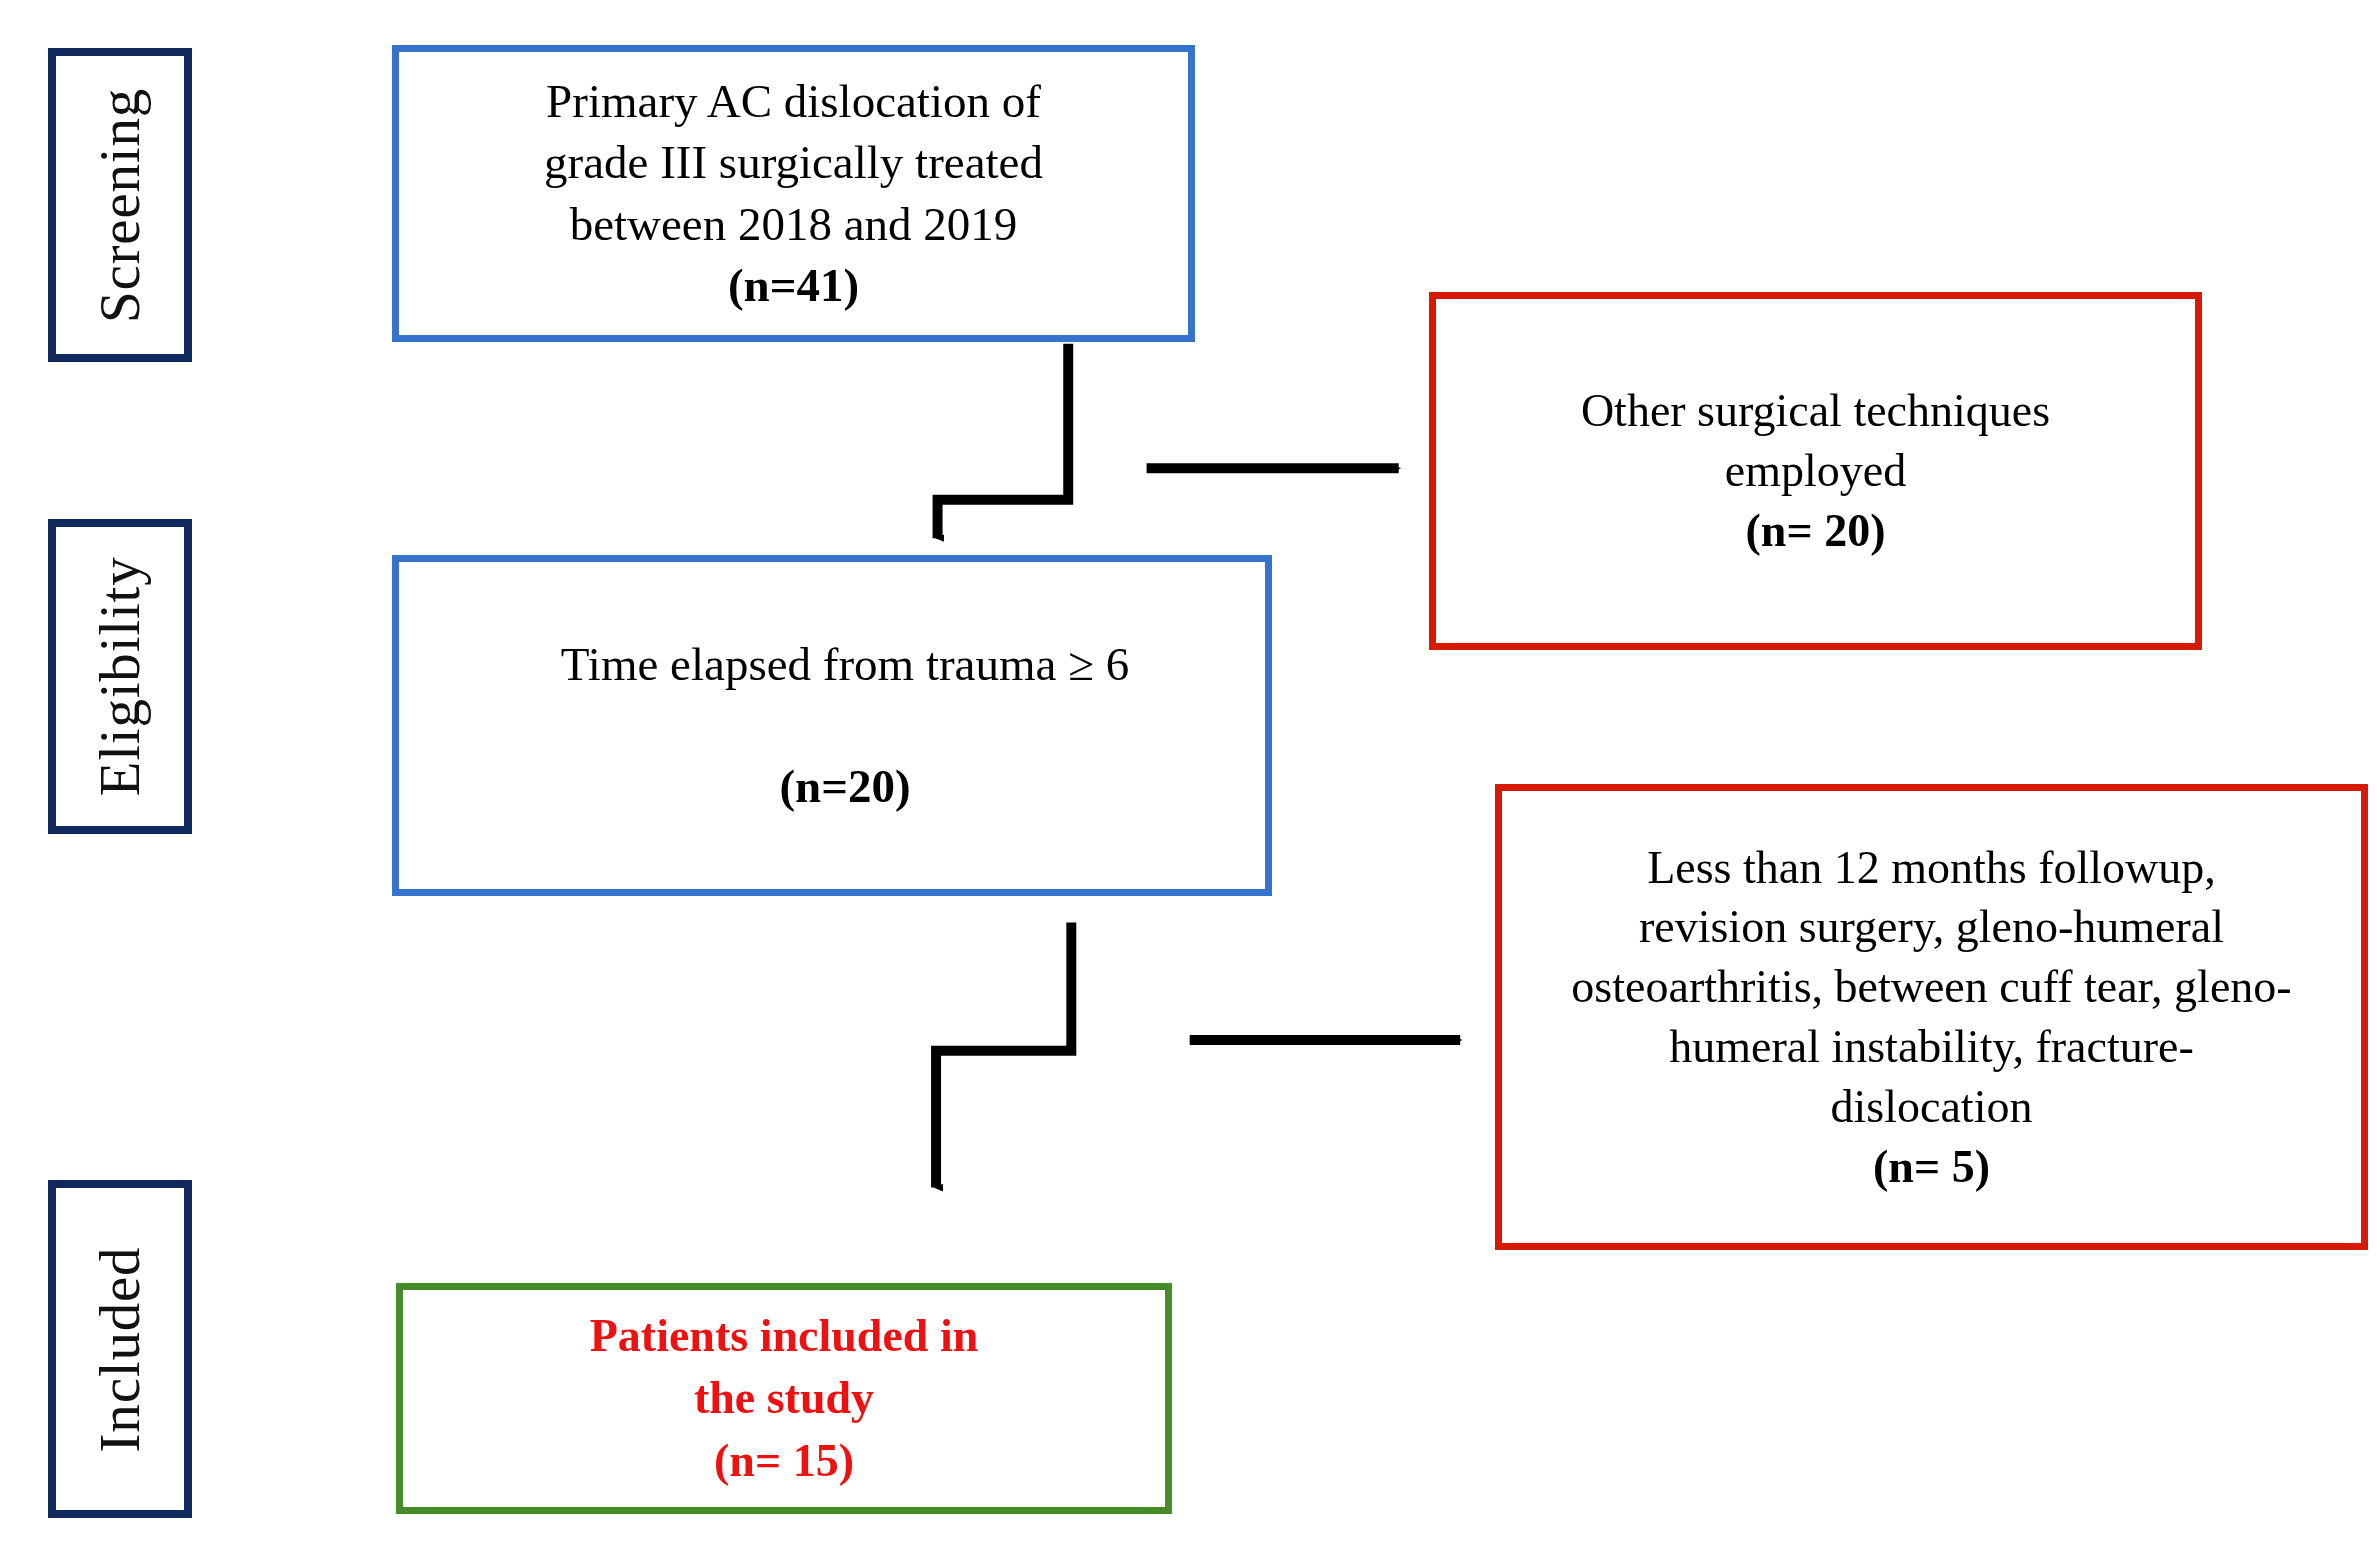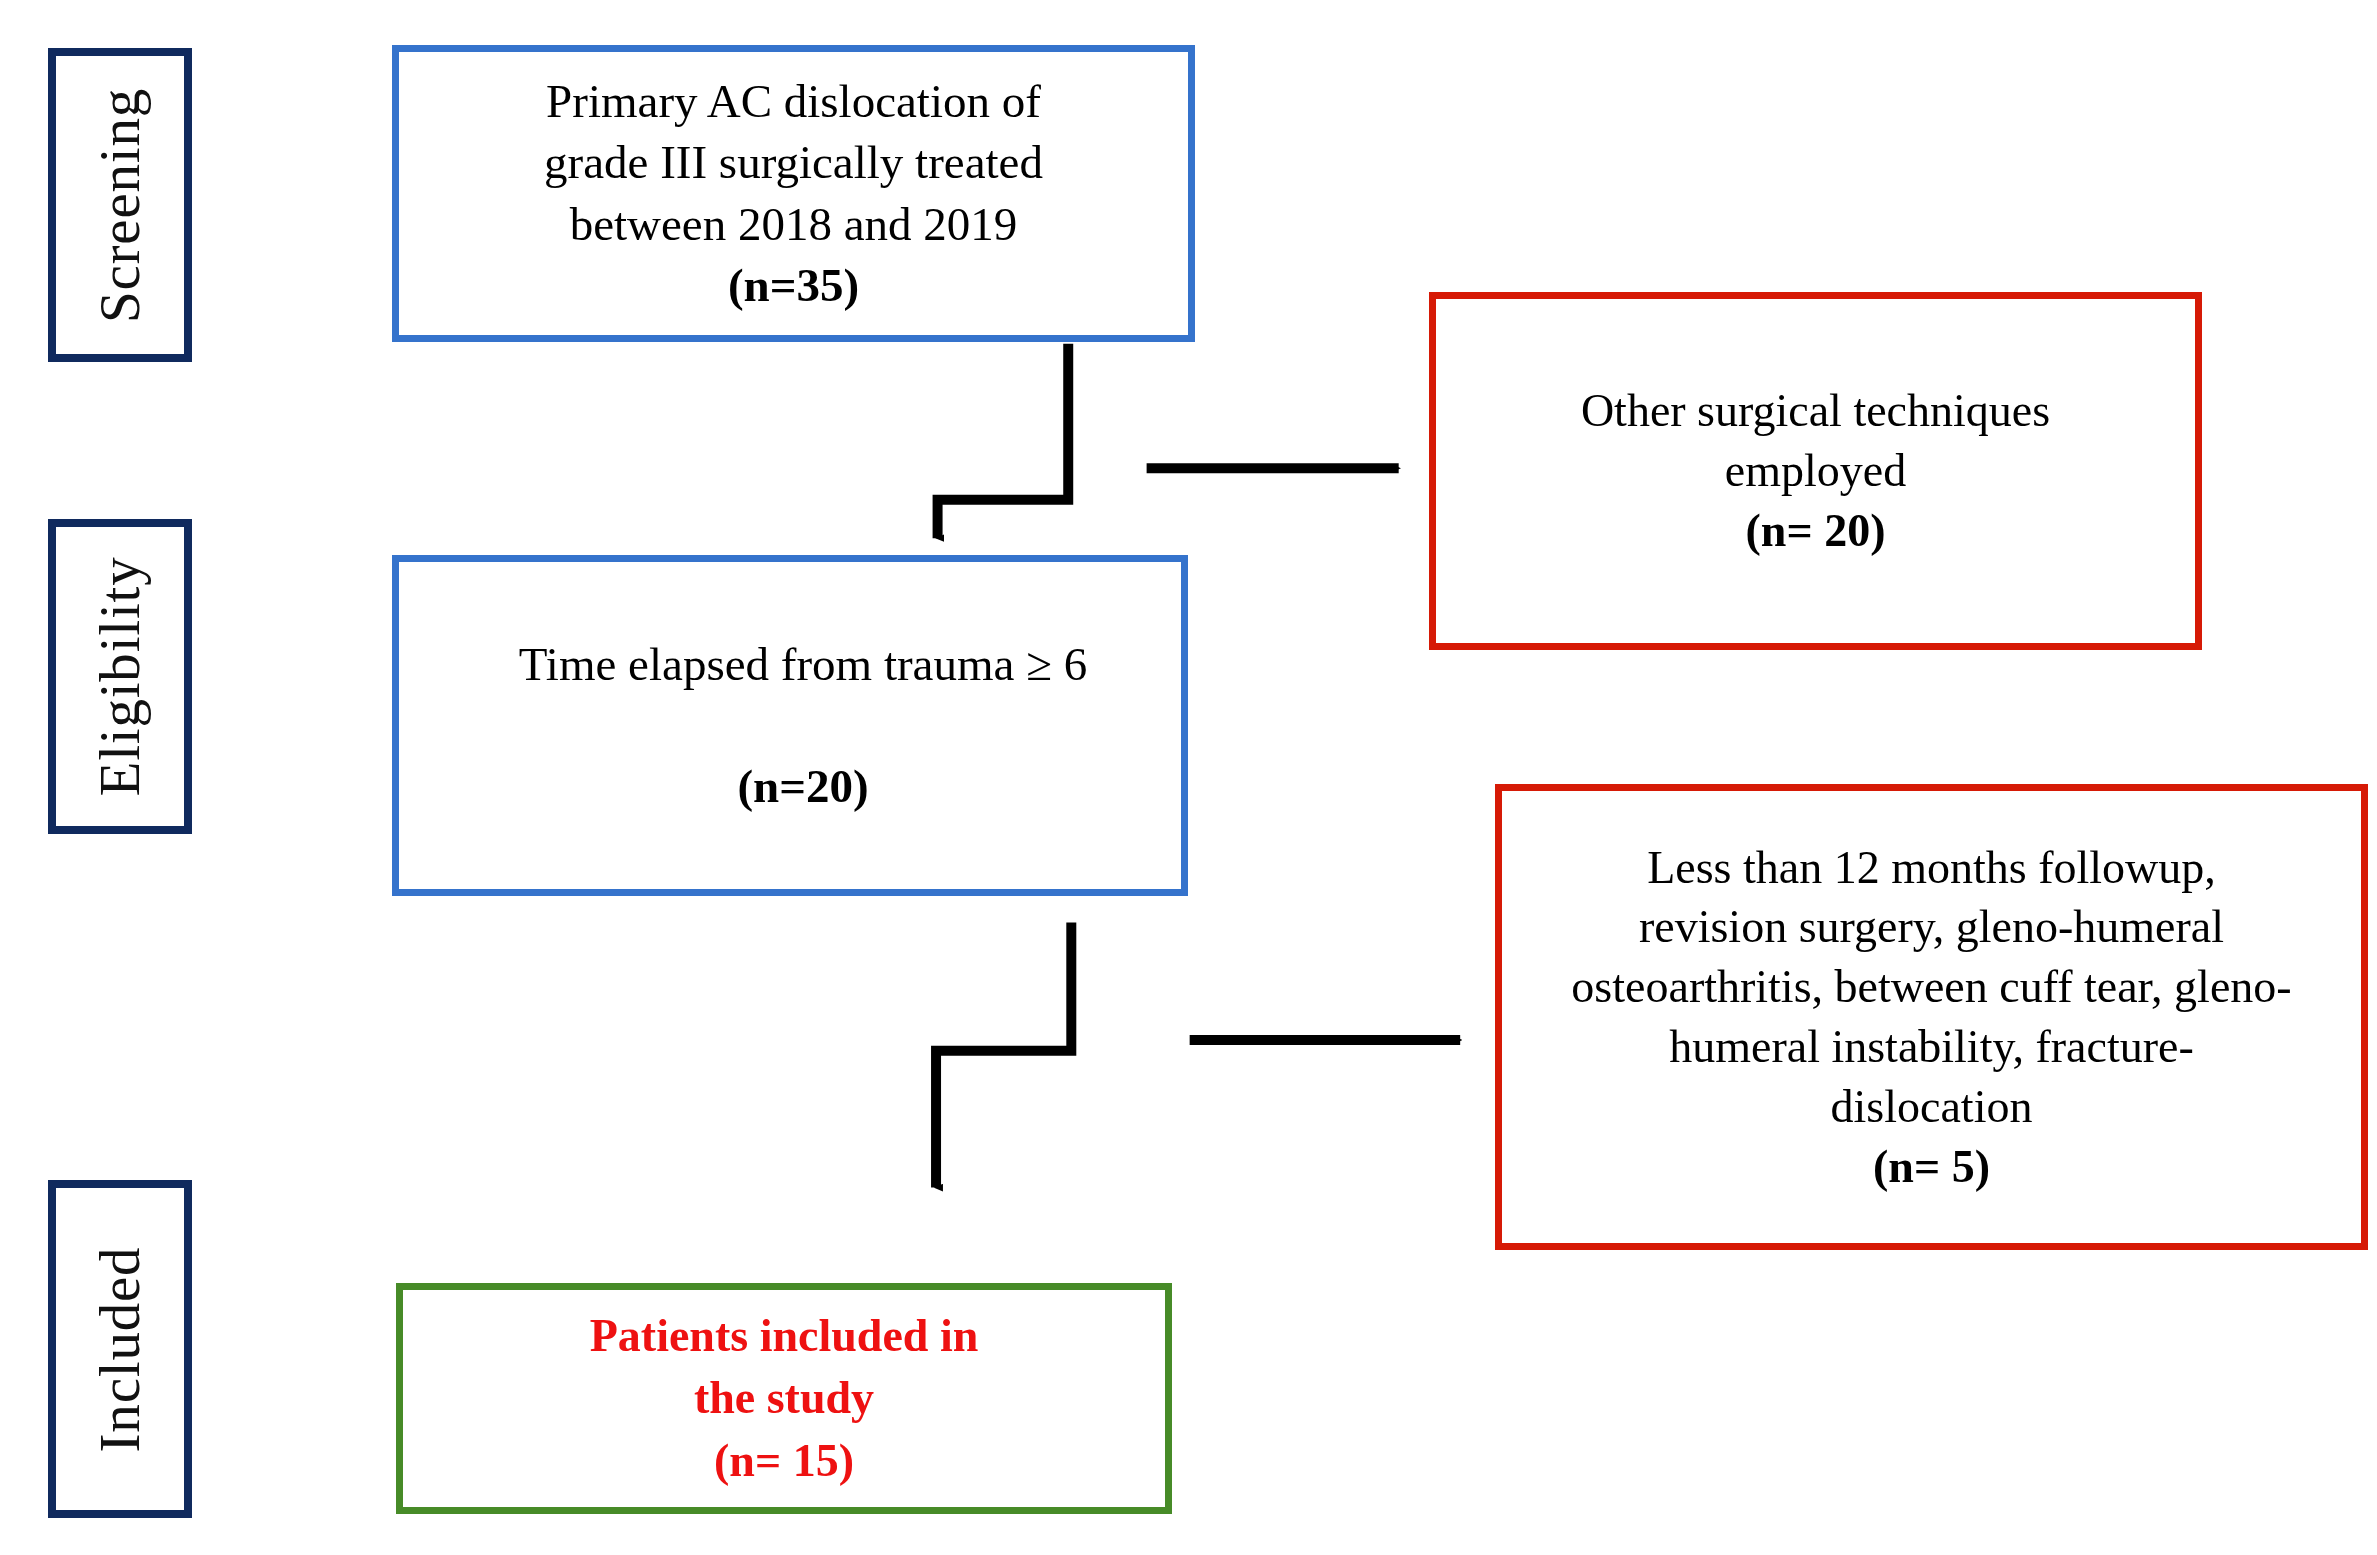--- a/index.html
+++ b/index.html
@@ -37,21 +37,21 @@
     padding:7.7px 20px;
   }
   .box p{margin:8px;line-height:1.30;}
   .box .bold{font-weight:bold;}
 
   .box-blue{border:7px solid var(--blue);}
   .box-red {border:7px solid var(--red);}
   .box-green{border:7px solid var(--green);}
 
   #box-screening{left:392px; top:45px;   width:803px; height:297px; font-size:47px;}
-  #box-eligibility{left:392px;top:555px; width:796px; height:341px; font-size:47px;padding-left:46px;}
+  #box-eligibility{left:392px;top:555px; width:880px; height:341px; font-size:47px;padding-left:46px;}
   #box-included{left:396px;  top:1283px; width:776px; height:231px; font-size:46px;}
   #box-included p{color:var(--red-text);font-weight:bold;line-height:1.35;}
 
   #box-excl-1{left:1429px; top:292px;  width:773px; height:358px; font-size:46px;}
   #box-excl-2{left:1495px; top:784px; width:873px; height:466px; font-size:46px;}
 
   
   .wires{position:absolute;left:0;top:0;width:2377px;height:1556px;pointer-events:none;}
 </style>
 </head>
@@ -69,21 +69,21 @@
 
   <div class="stage-label" id="lbl-included">
     <span>Included</span>
   </div>
 
   <div class="box box-blue" id="box-screening">
     <p>
       <span>Primary AC dislocation of</span><br>
       <span>grade III surgically treated</span><br>
       <span>between 2018 and 2019</span><br>
-      <span class="bold">(n=35)</span>
+      <span class="bold">(n=41)</span>
     </p>
   </div>
 
   <div class="box box-blue" id="box-eligibility">
     <p>
       <span>Time elapsed from trauma ≥ 6</span><br>
       <br>
       <span class="bold">(n=20)</span>
     </p>
   </div>

